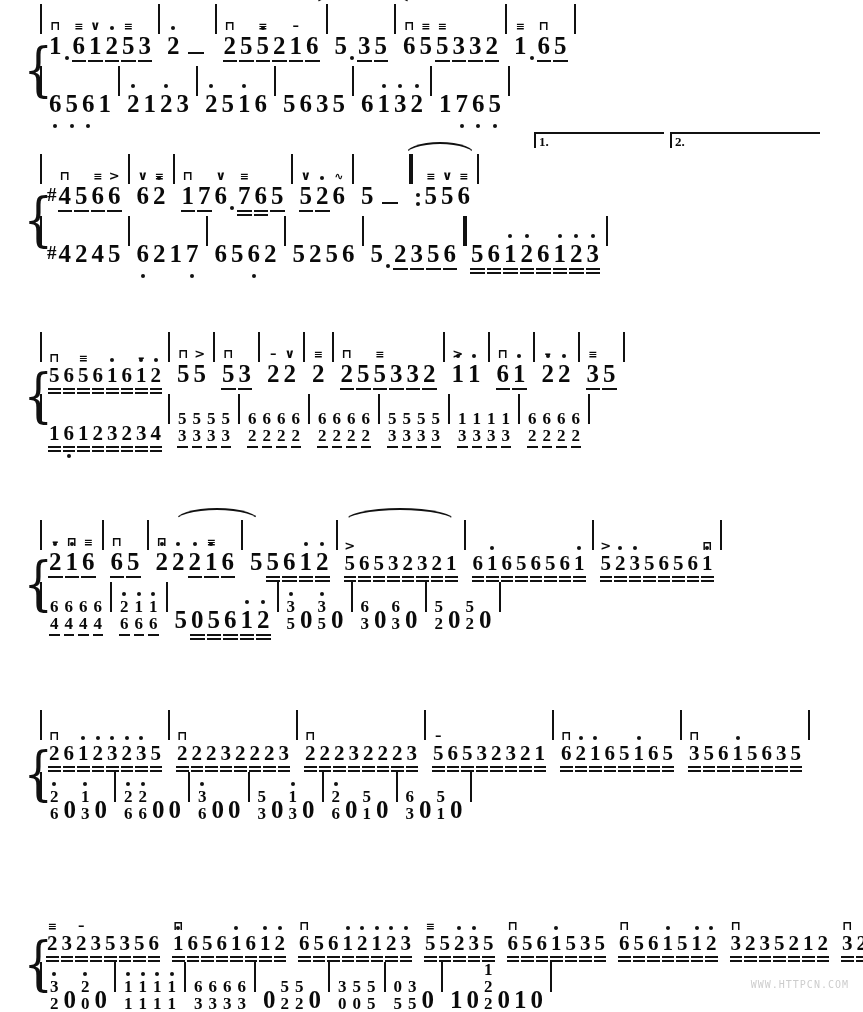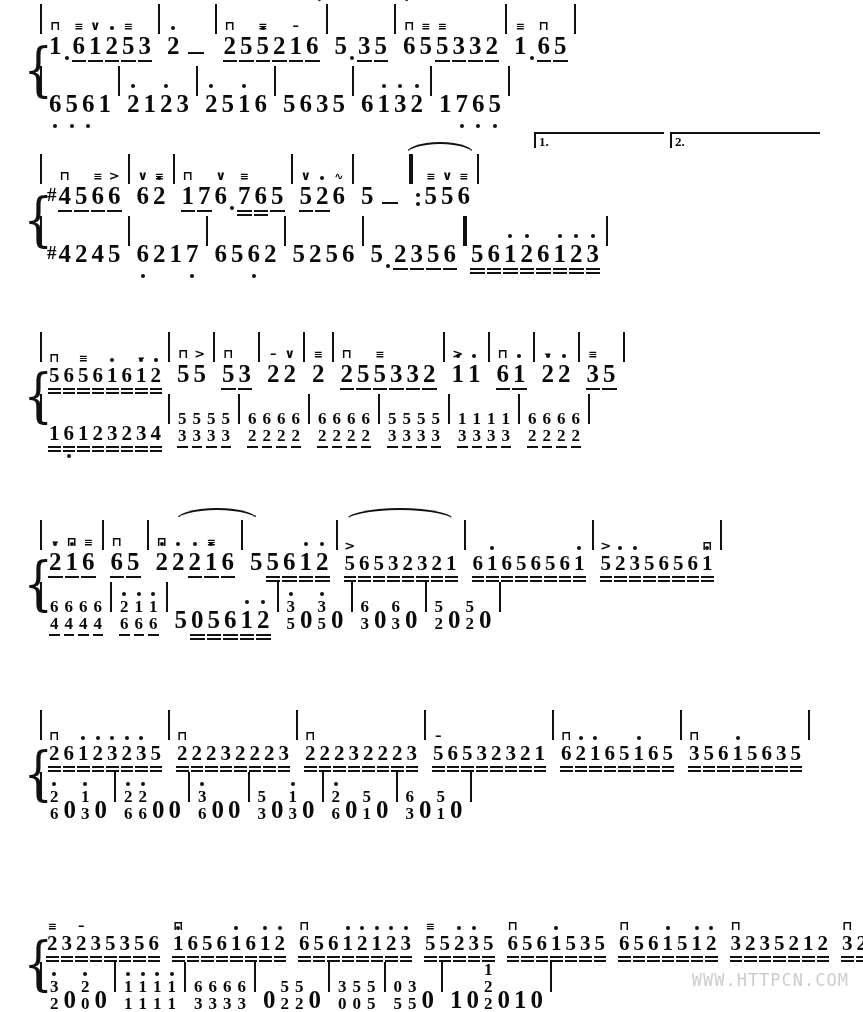--- a/index.html
+++ b/index.html
@@ -217,21 +217,21 @@
     font-weight: 700;
     color: #b9b9b9;
     letter-spacing: 2px;
     font-family: "DejaVu Sans", sans-serif;
     white-space: nowrap;
   }
   #watermark .wm-url {
     position: absolute;
     right: 8px;
     bottom: 6px;
-    font-size: 17px;
+    font-size: 10px;
     color: #9a9a9a;
     letter-spacing: 1px;
     font-family: "DejaVu Sans Mono", monospace;
   }
 
   .sysrow { position: relative; }
 </style>
 </head>
 <body>
 

